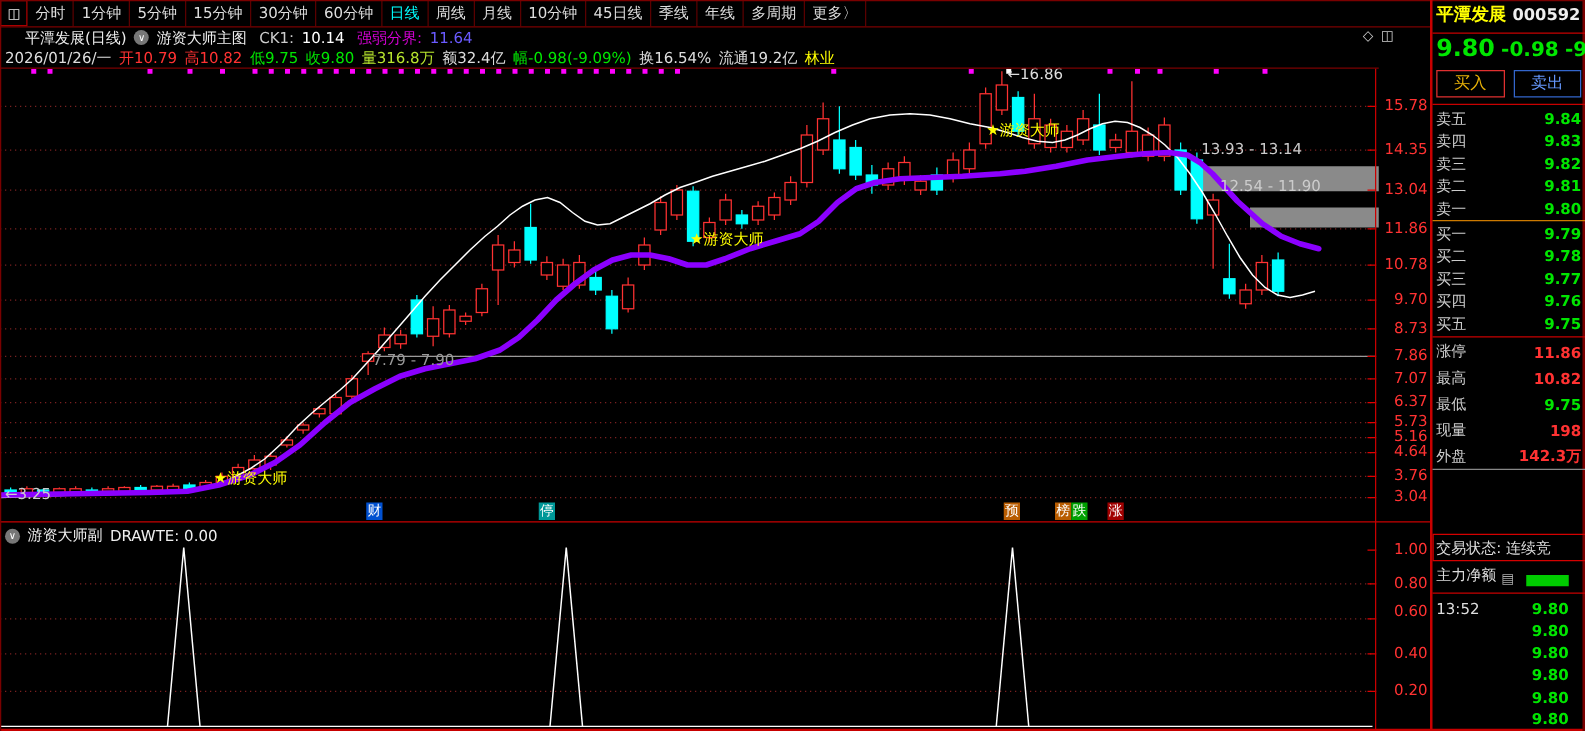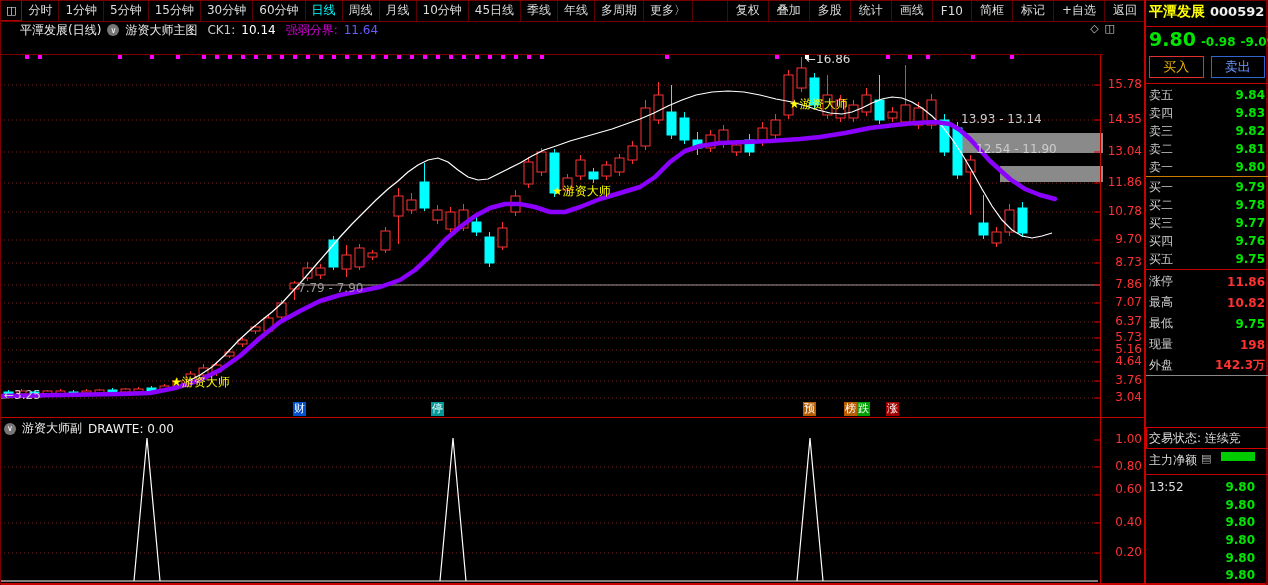--- a/index.html
+++ b/index.html
@@ -34,38 +34,38 @@
   
   #sub-header{position:absolute;left:4px;top:420px;display:flex;align-items:center;gap:6px;
     color:#eee;font-size:12px;white-space:nowrap;}
   
   #quote-panel{position:absolute;left:1146px;top:0;width:122px;height:585px;font-size:12px;color:#ccc;}
   #qp-title{position:absolute;top:3px;left:3px;display:flex;gap:5px;align-items:baseline;white-space:nowrap;}
   #qp-name{color:#ffff00;font-size:14px;font-weight:bold;}
   #qp-code{color:#eee;font-size:13px;font-weight:bold;}
   #qp-price-row{position:absolute;top:28px;left:3px;display:flex;align-items:baseline;gap:5px;white-space:nowrap;}
   #qp-price{color:#00e600;font-size:19px;font-weight:bold;}
-  #qp-change,#qp-pct{color:#00e600;font-size:12px;font-weight:bold;}
+  #qp-change,#qp-pct{color:#00e600;font-size:16px;font-weight:bold;}
   #qp-buttons{position:absolute;top:56px;left:3px;width:116px;display:flex;gap:7px;}
   .qp-btn{flex:1;height:20px;background:#000;font-size:13px;line-height:20px;text-align:center;cursor:pointer;}
   #qp-buy{border:1px solid #e03030;color:#eab308;}
   #qp-sell{border:1px solid #3366cc;color:#6699ff;}
   .qp-row{display:flex;justify-content:space-between;padding:0 3px;align-items:center;}
   .qp-row .lbl{color:#ccc;}
   .qp-row .val{font-weight:bold;}
   #qp-asks{position:absolute;top:86px;left:0;width:122px;}
   #qp-bids{position:absolute;top:178px;left:0;width:122px;}
   #qp-asks .qp-row,#qp-bids .qp-row{height:18px;}
   #qp-stats{position:absolute;top:271px;left:0;width:122px;}
   #qp-stats .qp-row{height:21px;}
   #qp-stats2{position:absolute;top:377px;left:0;width:122px;}
   #qp-stats2 .qp-row{height:16px;}
   #qp-status{position:absolute;top:427px;left:0;width:120px;height:20px;border:1px solid #d40000;
     color:#ddd;font-size:12px;line-height:20px;padding-left:2px;overflow:hidden;white-space:nowrap;}
-  #qp-mainnet{position:absolute;top:452px;left:3px;display:flex;align-items:flex-start;gap:4px;color:#ddd;}
+  #qp-mainnet{position:absolute;top:452px;left:3px;display:flex;align-items:flex-end;gap:4px;color:#ddd;}
   #qp-mainnet .bar{width:34px;height:9px;background:#00cc00;margin-left:6px;}
   #qp-ticks{position:absolute;top:478px;left:0;width:112px;text-align:center;}
   #qp-ticks .qp-row{height:17.7px;}
   #qp-ticks .time{color:#ddd;}
   #qp-ticks .val{color:#00e600;}
 </style>
 </head>
 <body>
 
 <div id="app">
@@ -82,49 +82,50 @@
         <span class="tb-item active">日线</span>
         <span class="tb-item">周线</span>
         <span class="tb-item">月线</span>
         <span class="tb-item">10分钟</span>
         <span class="tb-item">45日线</span>
         <span class="tb-item">季线</span>
         <span class="tb-item">年线</span>
         <span class="tb-item">多周期</span>
         <span class="tb-item">更多〉</span>
       </span>
-    <span id="tb-right">
-        <span class="tb-item">复权</span>
-        <span class="tb-item">叠加</span>
-        <span class="tb-item">多股</span>
-        <span class="tb-item">统计</span>
-        <span class="tb-item">画线</span>
-        <span class="tb-item">F10</span>
-        <span class="tb-item">简框</span>
-        <span class="tb-item">标记</span>
-        <span class="tb-item">+自选</span>
-        <span class="tb-item">返回</span>
-      </span>
   </div>
   <div class="redline" style="left:0;top:21px;width:1145px;height:1px;"></div>
 
   <div id="title-row">
     <span style="color:#eee;">平潭发展(日线)</span>
     <span class="circle-icon">∨</span>
     <span style="color:#eee;">游资大师主图</span>
     <span style="color:#ccc;margin-left:4px;">CK1:</span>
     <span style="color:#fff;">10.14</span>
     <span style="color:#d400d4;margin-left:4px;">强弱分界:</span>
     <span style="color:#6a5aff;">11.64</span>
     <span id="title-icons">
       <span>◇</span>
       <span>◫</span>
     </span>
   </div>
 
+  <div id="info-row">
+      <span style="color: rgb(221, 221, 221);">2026/01/26/一</span>
+      <span style="color: rgb(255, 50, 50);">开10.79</span>
+      <span style="color: rgb(255, 50, 50);">高10.82</span>
+      <span style="color: rgb(0, 230, 0);">低9.75</span>
+      <span style="color: rgb(0, 230, 0);">收9.80</span>
+      <span style="color: rgb(184, 230, 46);">量316.8万</span>
+      <span style="color: rgb(221, 221, 221);">额32.4亿</span>
+      <span style="color: rgb(0, 230, 0);">幅-0.98(-9.09%)</span>
+      <span style="color: rgb(221, 221, 221);">换16.54%</span>
+      <span style="color: rgb(221, 221, 221);">流通19.2亿</span>
+      <span style="color: rgb(255, 255, 0);">林业</span>
+    </div>
 
   <svg id="main-svg" width="1103" height="362" viewBox="0 55 1103 362" style="top:55px;">
       <line x1="0" y1="85" x2="1100" y2="85" stroke="#7a2020" stroke-width="1" stroke-dasharray="1 3"></line>
       <line x1="0" y1="120" x2="1100" y2="120" stroke="#7a2020" stroke-width="1" stroke-dasharray="1 3"></line>
       <line x1="0" y1="152" x2="1100" y2="152" stroke="#7a2020" stroke-width="1" stroke-dasharray="1 3"></line>
       <line x1="0" y1="183" x2="1100" y2="183" stroke="#7a2020" stroke-width="1" stroke-dasharray="1 3"></line>
       <line x1="0" y1="212" x2="1100" y2="212" stroke="#7a2020" stroke-width="1" stroke-dasharray="1 3"></line>
       <line x1="0" y1="240" x2="1100" y2="240" stroke="#7a2020" stroke-width="1" stroke-dasharray="1 3"></line>
       <line x1="0" y1="263" x2="1100" y2="263" stroke="#7a2020" stroke-width="1" stroke-dasharray="1 3"></line>
       <line x1="0" y1="285" x2="1100" y2="285" stroke="#7a2020" stroke-width="1" stroke-dasharray="1 3"></line>

